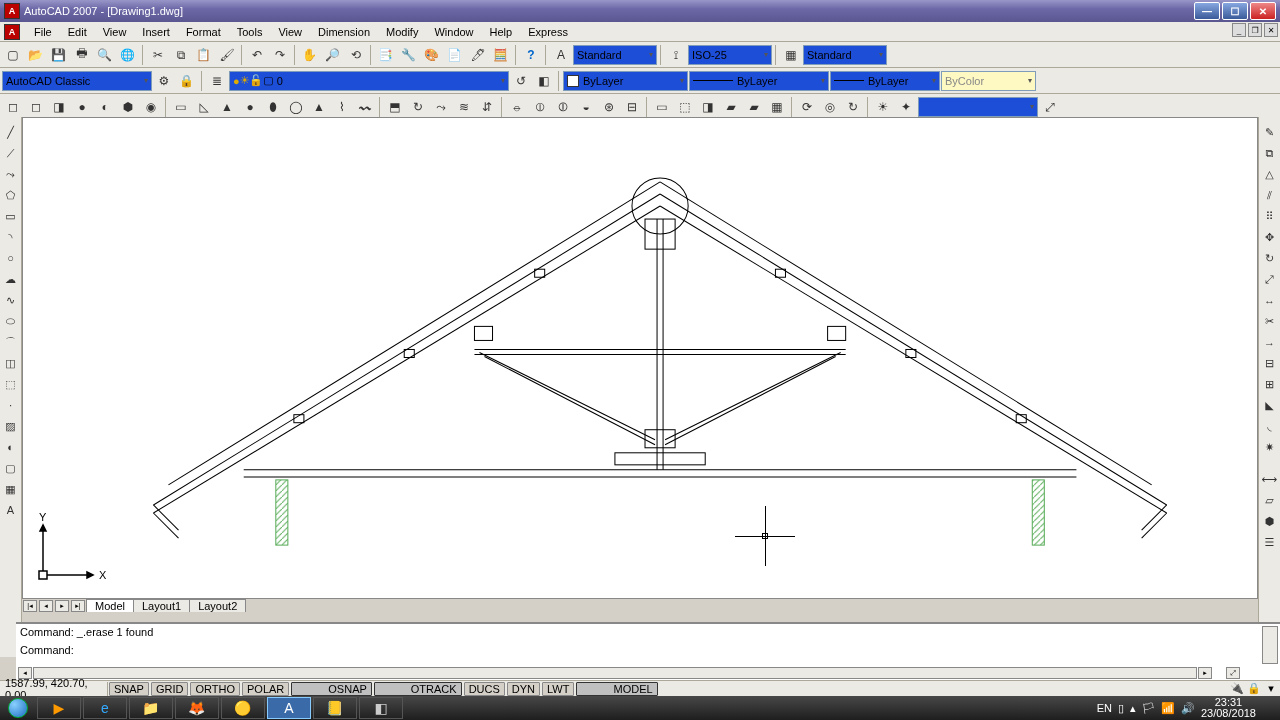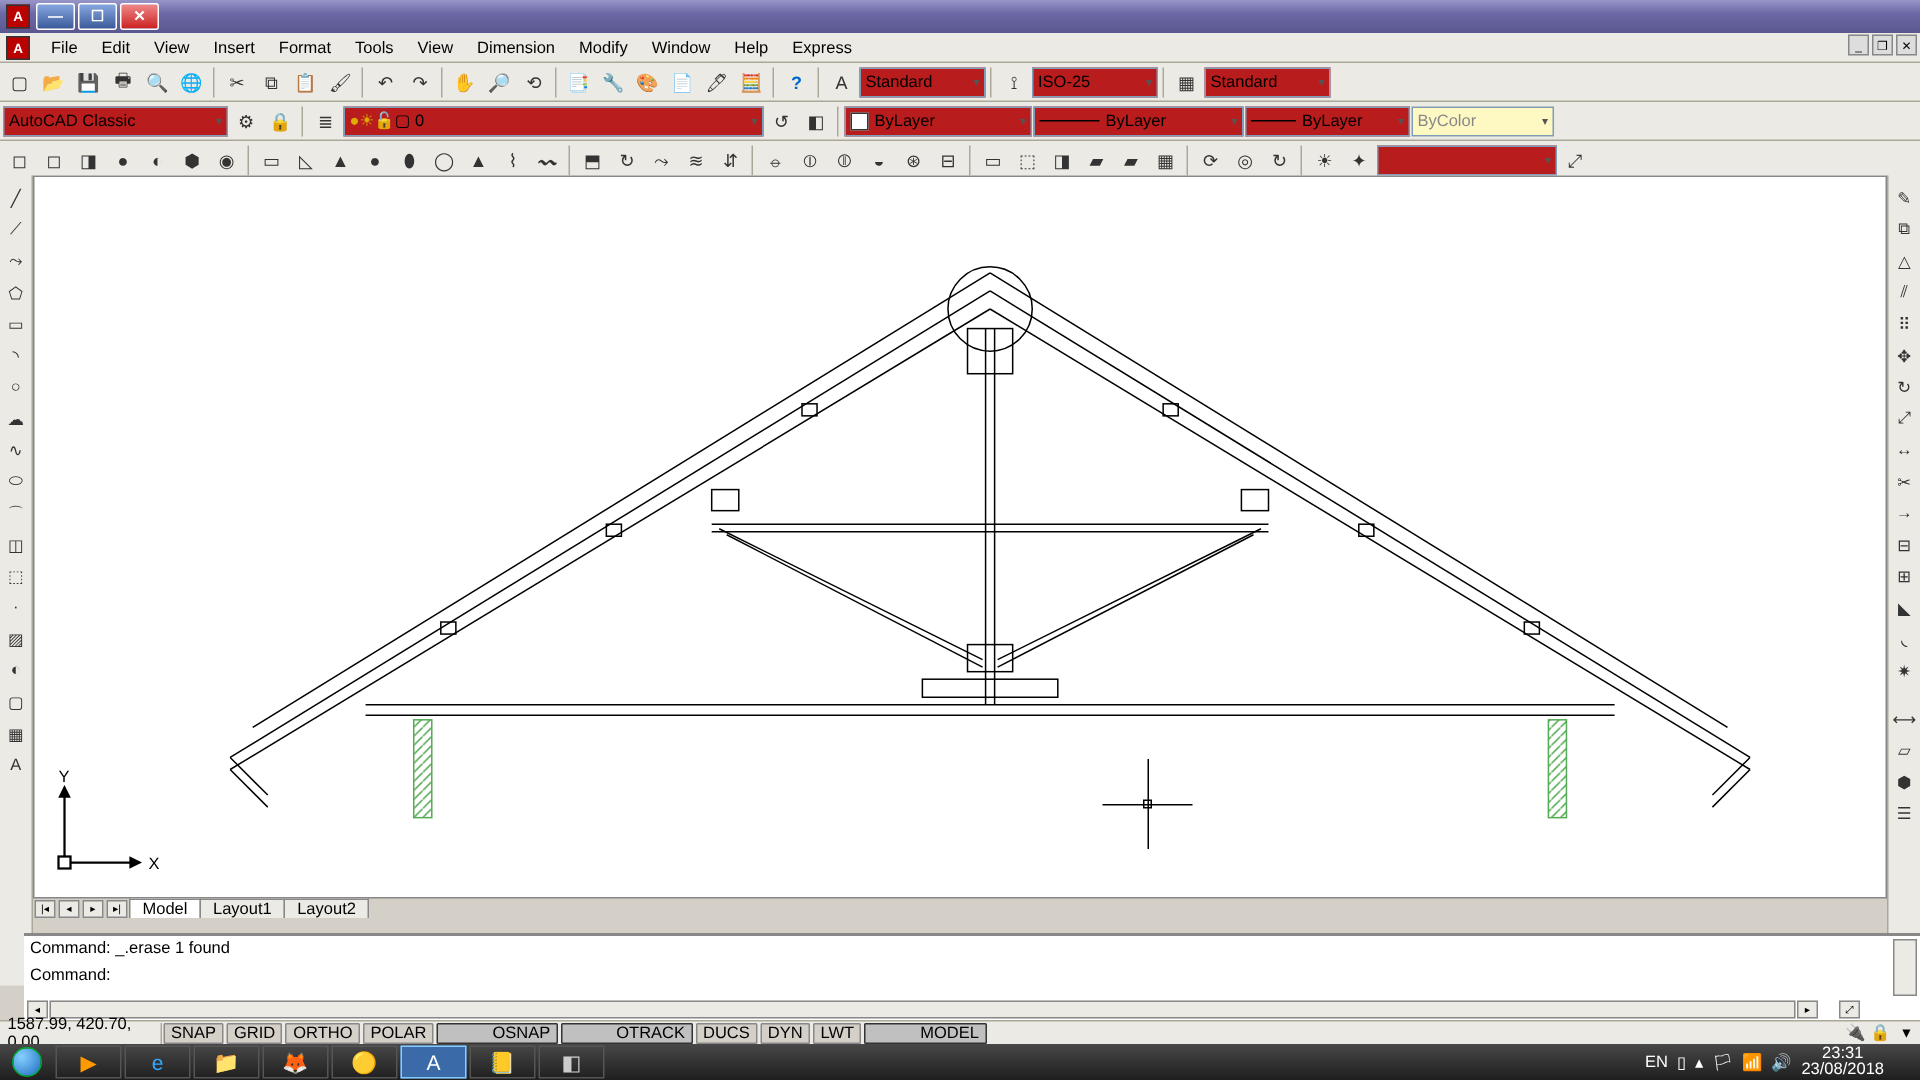--- a/index.html
+++ b/index.html
@@ -11,21 +11,21 @@
 .win-btn { width:26px; height:18px; display:flex; align-items:center; justify-content:center; border:1px solid #fff; font-weight:bold; font-size:10px; background:linear-gradient(180deg,#86a7e0,#3b5a9a); color:#fff; border-radius:2px;}
 .win-btn.close { background:linear-gradient(180deg,#e88,#c22); }
 .menubar { height:20px; background:#eceae5; display:flex; align-items:center; padding:0 4px; border-bottom:1px solid #aca899; position:relative;}
 .menubar .app-icon{margin-right:6px;}
 .menu-item { padding:2px 8px; cursor:default; }
 .mdi-btns{position:absolute; right:2px; top:1px; display:flex; gap:2px;}
 .mdi-btn{width:14px;height:14px;border:1px solid #888;background:#ddd;font-size:8px;display:flex;align-items:center;justify-content:center;}
 .toolbar-row { height:26px; background:#eceae5; border-bottom:1px solid #aca899; display:flex; align-items:center; padding:1px 2px; gap:1px; overflow:hidden;}
 .tb { width:22px; height:22px; border:1px solid transparent; display:flex; align-items:center; justify-content:center; font-size:12px; color:#333;}
 .sep { width:2px; height:20px; border-left:1px solid #aca899; margin:0 2px; }
-.dd { height:20px; border:1px solid #7f9db9; background:#b91c1c; display:flex; align-items:center; padding:0 3px; font-size:11px; position:relative;}
+.dd { height:20px; border:1px solid #7f9db9; background:#1d4ed8; display:flex; align-items:center; padding:0 3px; font-size:11px; position:relative;}
 .dd::after{content:"▾"; margin-left:auto; font-size:8px; color:#555;}
 .sw{width:12px;height:12px;border:1px solid #333;margin-right:4px;}
 .vtool-left { position:absolute; left:0; top:117px; width:22px; bottom:63px; background:#eceae5; border-right:1px solid #aca899; display:flex; flex-direction:column; align-items:center; padding-top:6px; gap:3px;}
 .vtool-right { position:absolute; right:0; top:117px; width:22px; bottom:63px; background:#eceae5; border-left:1px solid #aca899; display:flex; flex-direction:column; align-items:center; padding-top:6px; gap:3px;}
 .vtb{width:18px;height:18px;display:flex;align-items:center;justify-content:center;font-size:11px;color:#333;border:1px solid transparent;}
 .canvas-wrap{position:absolute;left:22px;right:22px;top:117px;bottom:118px;background:#fff;border:1px solid #888;}
 .canvas{width:100%;height:100%;}
 .ucs{position:absolute;left:10px;bottom:10px;}
 .tabs{position:absolute;left:22px;right:22px;bottom:108px;height:14px;background:#d4d0c8;display:flex;align-items:center;font-size:10px;border-top:1px solid #888;}
 .tab-nav{width:14px;height:12px;border:1px solid #888;background:#eceae5;display:flex;align-items:center;justify-content:center;font-size:7px;margin:0 1px;}
@@ -51,20 +51,21 @@
 .crosshair{position:absolute;pointer-events:none;}
 .crosshair .h{position:absolute;height:1px;background:#000;}
 .crosshair .v{position:absolute;width:1px;background:#000;}
 .crosshair .box{position:absolute;width:6px;height:6px;border:1px solid #000;}
 </style>
 </head>
 <body>
 
 <div class="titlebar">
   <span class="app-icon">A</span>
+  <span class="titlebar-text">AutoCAD 2007 - [Drawing1.dwg]</span>
   <div class="win-btns">
     <div class="win-btn">—</div>
     <div class="win-btn">☐</div>
     <div class="win-btn close">✕</div>
   </div>
 </div>
 
 <div class="menubar">
   <span class="app-icon">A</span>
   <span class="menu-item">File</span>

